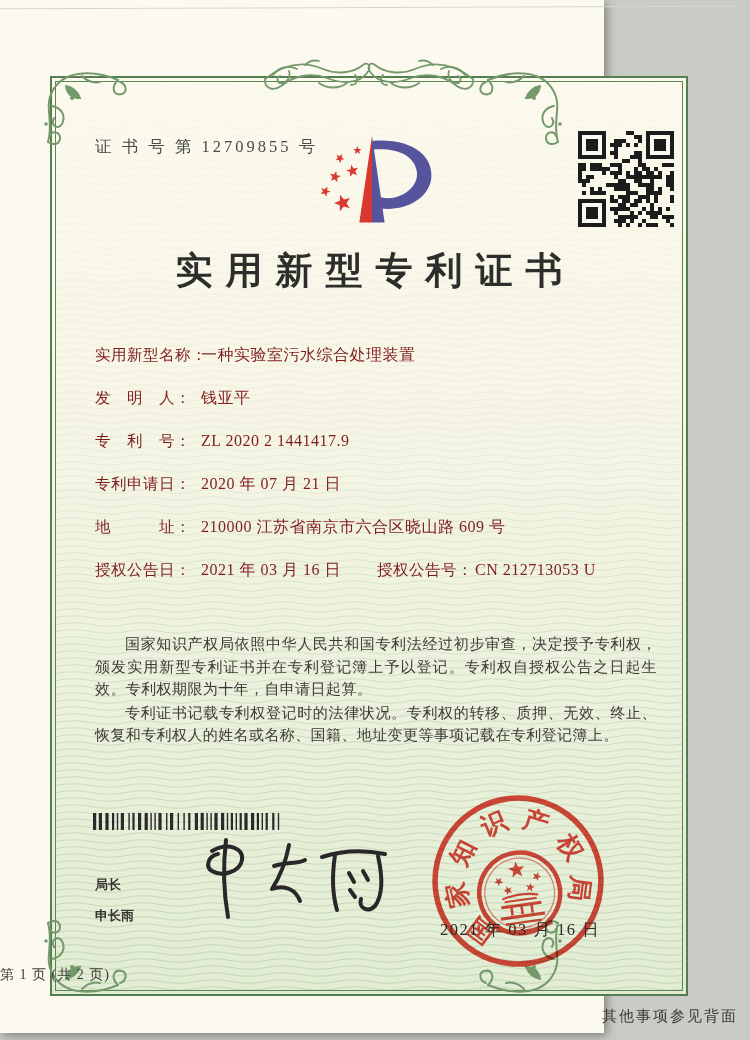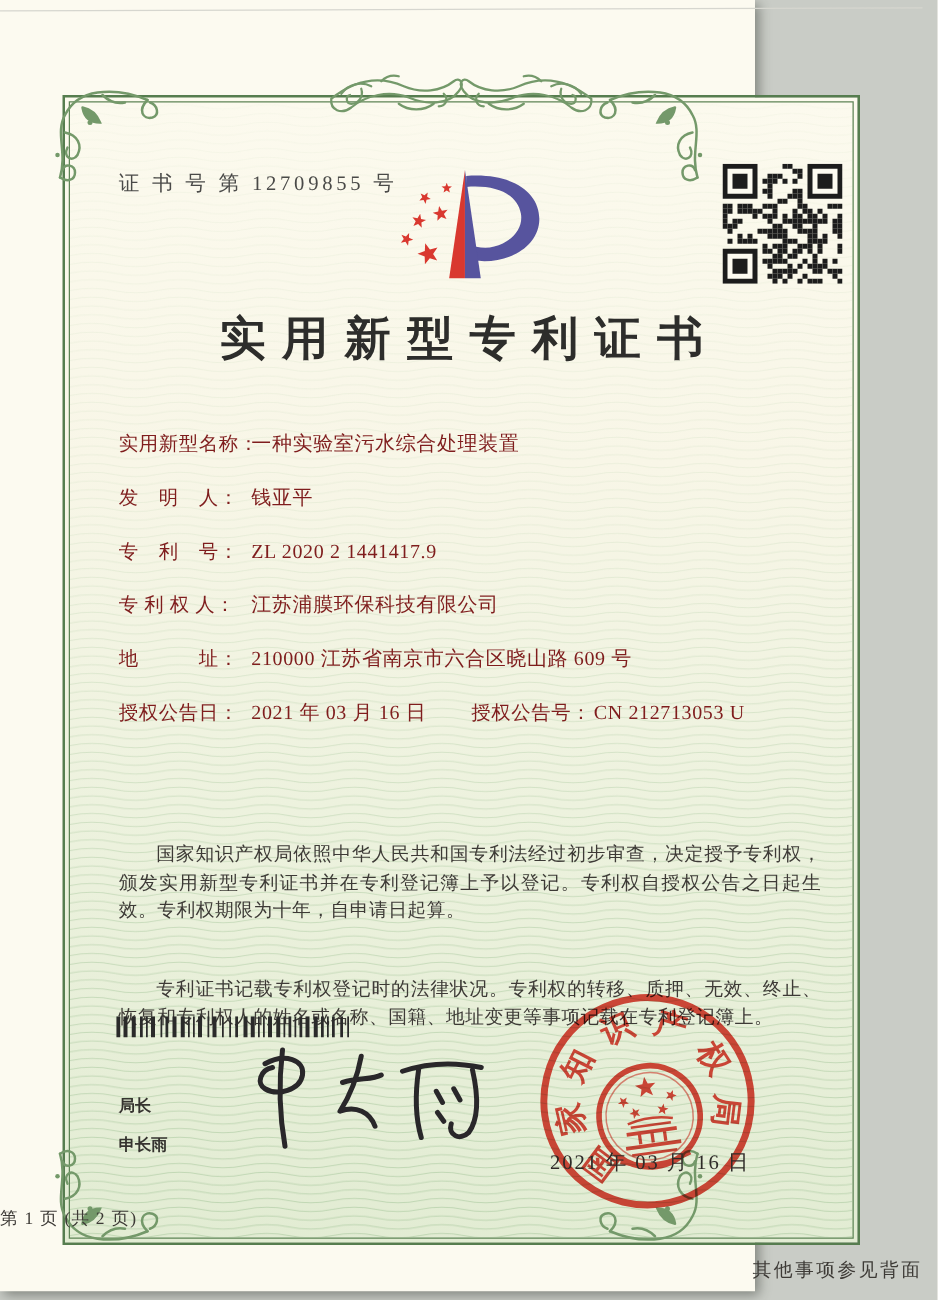--- a/index.html
+++ b/index.html
@@ -48,21 +48,21 @@
 
   .fields { position:absolute; left:95px; top:345px; width:580px; }
   .f-row { height:16px; margin-bottom:27px; font-size:16px; color:#7f1d1d;
     white-space:nowrap; position:relative; }
   .f-label { display:inline-block; width:106px; font-size:15.5px; letter-spacing:.5px; }
   .f-value { letter-spacing:.5px; }
   .f-second { position:absolute; left:282px; top:0; }
 
   .paras { position:absolute; left:95px; top:633px; width:562px;
     font-size:15px; line-height:22.5px; color:#3d3a36; text-align:justify; letter-spacing:.4px; }
-  .paras p { text-indent:2em; margin-bottom:1px;margin-top:40px; }
+  .paras p { text-indent:2em; margin-bottom:1px; }
 
   .barcode { position:absolute; left:93px; top:813px; width:188px; height:17px; }
   .signer { position:absolute; left:95px; top:857px; z-index:4;
     font-family:"Liberation Sans","DejaVu Sans",sans-serif;
     font-size:13px; font-weight:600; color:#35332f; line-height:31px;margin-top:12px; }
   .signature { position:absolute; left:192px; top:833px; width:212px; height:92px; z-index:4; }
 
   .seal { position:absolute; left:429px; top:792px; width:178px; height:178px;
     transform:rotate(-8deg); mix-blend-mode:multiply; opacity:.92; z-index:3; }
   .seal-date { position:absolute; left:440px; top:919px; font-size:16.5px;
@@ -386,21 +386,21 @@
     <div class="f-row">
       <span class="f-label">实用新型名称：</span><span class="f-value">一种实验室污水综合处理装置</span>
     </div>
     <div class="f-row">
       <span class="f-label">发　明　人：</span><span class="f-value">钱亚平</span>
     </div>
     <div class="f-row">
       <span class="f-label">专　利　号：</span><span class="f-value">ZL 2020 2 1441417.9</span>
     </div>
     <div class="f-row">
-      <span class="f-label">专 利 权 人：</span><span class="f-value">江苏浦膜环保科技有限公司</span>
+      <span class="f-label">专利申请日：</span><span class="f-value">2020 年 07 月 21 日</span>
     </div>
     <div class="f-row">
       <span class="f-label">地　　　址：</span><span class="f-value">210000 江苏省南京市六合区晓山路 609 号</span>
     </div>
     <div class="f-row">
       <span class="f-label">授权公告日：</span><span class="f-value">2021 年 03 月 16 日</span>
       <span class="f-second"><span class="f-label" style="width:auto;margin-right:2px">授权公告号：</span><span class="f-value">CN 212713053 U</span></span>
     </div>
   </div>
 

